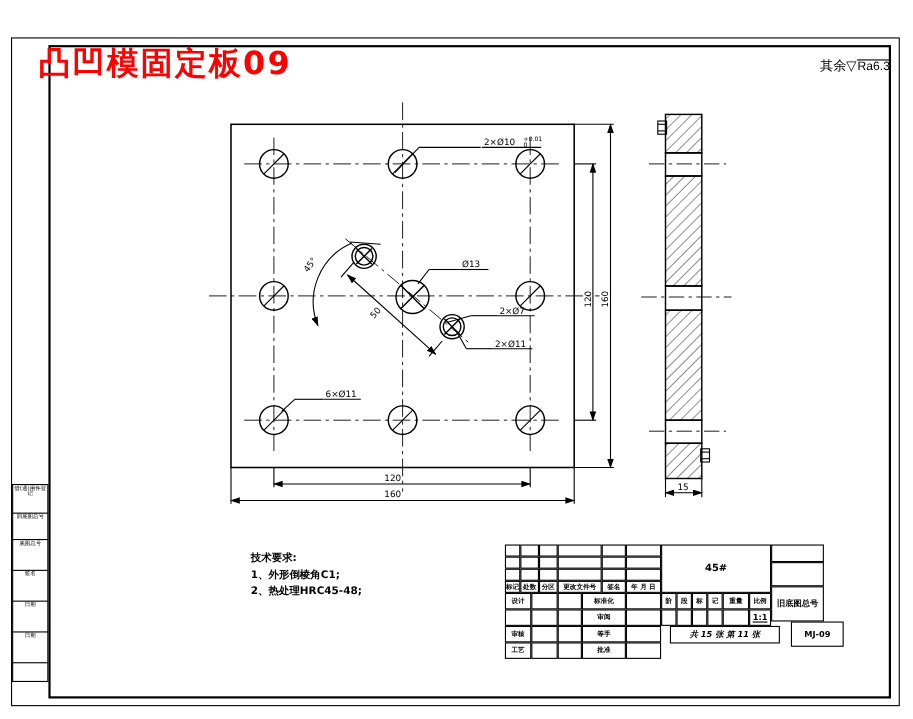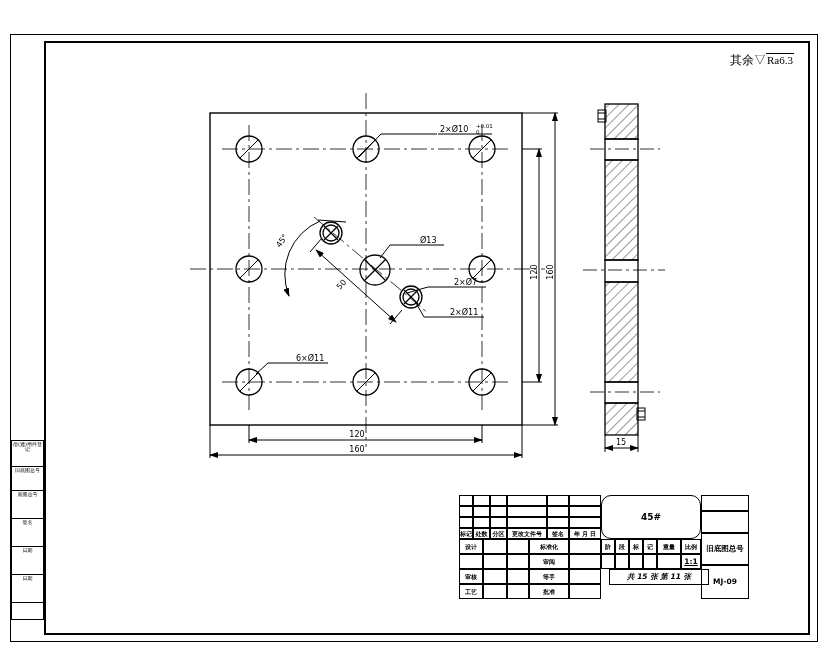--- a/index.html
+++ b/index.html
@@ -13,72 +13,78 @@
   
   #inner-frame{position:absolute;left:44px;top:41px;width:766px;height:594px;
                border:2px solid #000;box-sizing:border-box;}
 
   
   #red-title{position:absolute;left:35px;top:38px;color:#ff0000;
              font-size:29px;font-weight:bold;letter-spacing:2px;
              font-family:"DejaVu Sans",sans-serif;white-space:nowrap;}
 
   
-  #surface-note{position:absolute;right:36px;top:52px;font-size:12px;white-space:nowrap;font-family:Liberation Serif, serif;}
+  #surface-note{position:absolute;right:20px;top:52px;font-size:12px;white-space:nowrap;}
   #surface-note .ra{border-top:1px solid #000;padding:0 1px;font-size:11px;}
 
   
   #left-margin{position:absolute;left:11px;top:440px;width:33px;height:180px;}
   #left-margin .cell{position:absolute;left:0;width:33px;border-top:1px solid #000;
        font-size:5px;line-height:1.05;text-align:center;box-sizing:border-box;
        padding-top:1px;font-family:"DejaVu Sans",sans-serif;}
   #left-margin .vline{position:absolute;left:0;top:0;width:1px;height:180px;background:#000;}
   #left-margin .vline2{position:absolute;left:32px;top:0;width:1px;height:180px;background:#000;}
 
   
   #tech-req{position:absolute;left:228px;top:500px;font-size:9.5px;line-height:15px;
             font-family:"DejaVu Sans",sans-serif;font-weight:bold;}
 
   
   #title-block{position:absolute;left:459px;top:495px;width:290px;height:105px;}
   #title-block .tb{position:absolute;border:1px solid #000;box-sizing:border-box;
                    font-size:6px;line-height:1;display:flex;align-items:center;
                    justify-content:center;text-align:center;overflow:hidden;
                    font-family:"DejaVu Sans",sans-serif;font-weight:bold;}
-  #title-block .big{font-size:9px;border-radius:10px;}
+  #title-block .big{font-size:9px;}
   #title-block .mid{font-size:7.5px;}
 
   
   svg{position:absolute;left:0;top:0;}
 </style>
 </head>
 <body>
 
 <div id="sheet">
 
   <div id="outer-border"></div>
   <div id="inner-frame"></div>
 
+  <div id="red-title">凸凹模固定板09</div>
 
   <div id="surface-note">
     <span>其余</span><span>▽</span><span class="ra">Ra6.3</span>
   </div>
 
   <div id="left-margin">
     <div class="vline"></div>
     <div class="vline2"></div>
     <div class="cell" style="top:0px;height:26px;">借(通)用件登记</div>
     <div class="cell" style="top:26px;height:24px;">旧底图总号</div>
     <div class="cell" style="top:50px;height:28px;">底图总号</div>
     <div class="cell" style="top:78px;height:28px;">签名</div>
     <div class="cell" style="top:106px;height:28px;">日期</div>
     <div class="cell" style="top:134px;height:28px;">日期</div>
     <div class="cell" style="top:162px;height:18px;border-bottom:1px solid #000;"></div>
   </div>
 
+  <div id="tech-req">
+    <div>技术要求:</div>
+    <div>1、外形倒棱角C1;</div>
+    <div>2、热处理HRC45-48;</div>
+  </div>
 
   <div id="title-block">
 
     <div class="tb" style="left:0;top:0;width:14px;height:11px;"></div>
     <div class="tb" style="left:14px;top:0;width:17px;height:11px;"></div>
     <div class="tb" style="left:31px;top:0;width:17px;height:11px;"></div>
     <div class="tb" style="left:48px;top:0;width:40px;height:11px;"></div>
     <div class="tb" style="left:88px;top:0;width:22px;height:11px;"></div>
     <div class="tb" style="left:110px;top:0;width:32px;height:11px;"></div>
 
@@ -141,21 +147,21 @@
     <div class="tb" style="left:170px;top:59px;width:14px;height:15px;"></div>
     <div class="tb" style="left:184px;top:59px;width:14px;height:15px;"></div>
     <div class="tb" style="left:198px;top:59px;width:24px;height:15px;"></div>
     <div class="tb mid" style="left:222px;top:59px;width:20px;height:15px;text-decoration:underline;">1:1</div>
 
     <div class="tb mid" style="left:150px;top:74px;width:100px;height:16px;font-style:italic;">共 15 张   第 11 张</div>
 
     <div class="tb" style="left:242px;top:0;width:48px;height:16px;"></div>
     <div class="tb" style="left:242px;top:16px;width:48px;height:22px;"></div>
     <div class="tb mid" style="left:242px;top:38px;width:48px;height:32px;">旧底图总号</div>
-    <div class="tb mid" style="left:242px;top:70px;width:48px;height:34px;">MJ-09</div>
+    <div class="tb mid" style="left:260px;top:70px;width:48px;height:23px;">MJ-09</div>
   </div>
 
   <svg width="830" height="654">
     <defs>
       <marker id="ar" markerWidth="9" markerHeight="9" refX="8" refY="3" orient="auto">
         <path d="M0,0 L9,3 L0,6 z" fill="#000"></path>
       </marker>
       <marker id="arS" markerWidth="9" markerHeight="9" refX="1" refY="3" orient="auto">
         <path d="M9,0 L0,3 L9,6 z" fill="#000"></path>
       </marker>

